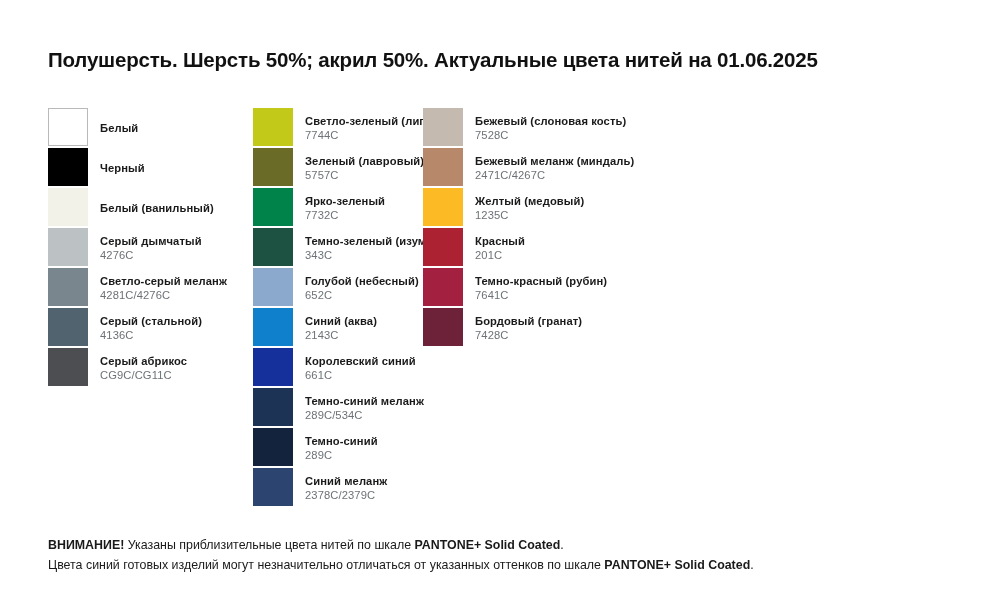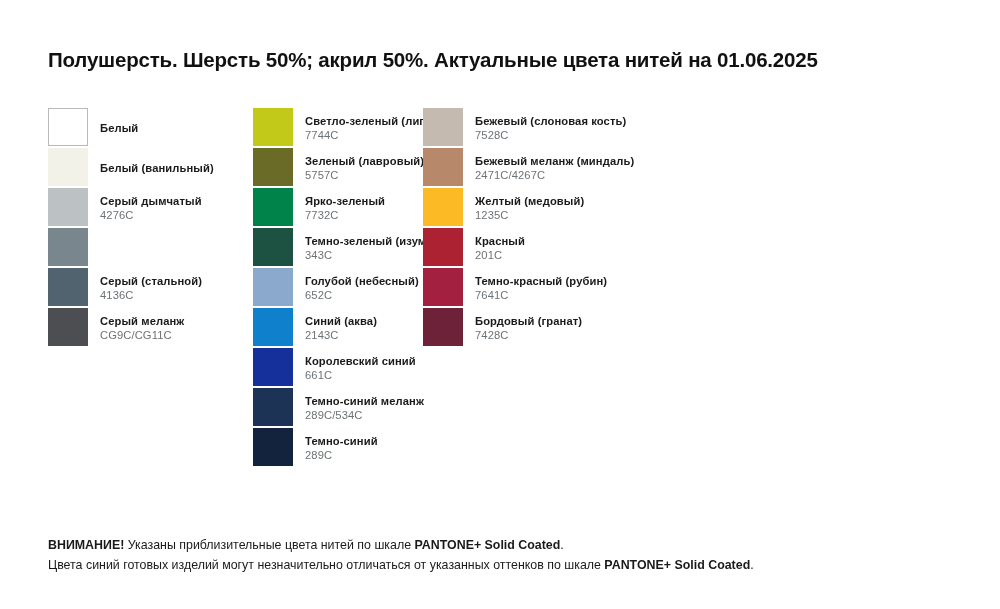--- a/index.html
+++ b/index.html
@@ -116,46 +116,56 @@
 
   <div class="columns">
     <div class="col col-0">
         <div class="swatch-row">
           <div class="chip bordered" style="background: rgb(255, 255, 255);"></div>
           <div class="labels">
             <div class="cname">Белый</div>
           </div>
         </div>
         <div class="swatch-row">
+          <div class="chip" style="background: rgb(0, 0, 0);"></div>
+          <div class="labels">
+            <div class="cname">Черный</div>
+          </div>
+        </div>
+        <div class="swatch-row">
           <div class="chip" style="background: rgb(242, 242, 232);"></div>
           <div class="labels">
             <div class="cname">Белый (ванильный)</div>
           </div>
         </div>
         <div class="swatch-row">
           <div class="chip" style="background: rgb(188, 194, 196);"></div>
           <div class="labels">
             <div class="cname">Серый дымчатый</div>
             <div class="ccode">4276C</div>
           </div>
         </div>
         <div class="swatch-row">
           <div class="chip" style="background: rgb(121, 134, 141);"></div>
+          <div class="labels">
+            <div class="cname">Светло-серый меланж</div>
+            <div class="ccode">4281C/4276C</div>
+          </div>
         </div>
         <div class="swatch-row">
           <div class="chip" style="background: rgb(80, 99, 111);"></div>
           <div class="labels">
             <div class="cname">Серый (стальной)</div>
             <div class="ccode">4136C</div>
           </div>
         </div>
         <div class="swatch-row">
           <div class="chip" style="background: rgb(77, 78, 82);"></div>
           <div class="labels">
-            <div class="cname">Серый меланж</div>
+            <div class="cname">Серый абрикос</div>
             <div class="ccode">CG9C/CG11C</div>
           </div>
         </div>
       </div>
     <div class="col col-1">
         <div class="swatch-row">
           <div class="chip" style="background: rgb(194, 201, 24);"></div>
           <div class="labels">
             <div class="cname">Светло-зеленый (липа)</div>
             <div class="ccode">7744C</div>
@@ -208,20 +218,27 @@
           <div class="labels">
             <div class="cname">Темно-синий меланж</div>
             <div class="ccode">289C/534C</div>
           </div>
         </div>
         <div class="swatch-row">
           <div class="chip" style="background: rgb(19, 35, 61);"></div>
           <div class="labels">
             <div class="cname">Темно-синий</div>
             <div class="ccode">289C</div>
+          </div>
+        </div>
+        <div class="swatch-row">
+          <div class="chip" style="background: rgb(43, 69, 112);"></div>
+          <div class="labels">
+            <div class="cname">Синий меланж</div>
+            <div class="ccode">2378C/2379C</div>
           </div>
         </div>
       </div>
     <div class="col col-2">
         <div class="swatch-row">
           <div class="chip" style="background: rgb(196, 186, 176);"></div>
           <div class="labels">
             <div class="cname">Бежевый (слоновая кость)</div>
             <div class="ccode">7528C</div>
           </div>

